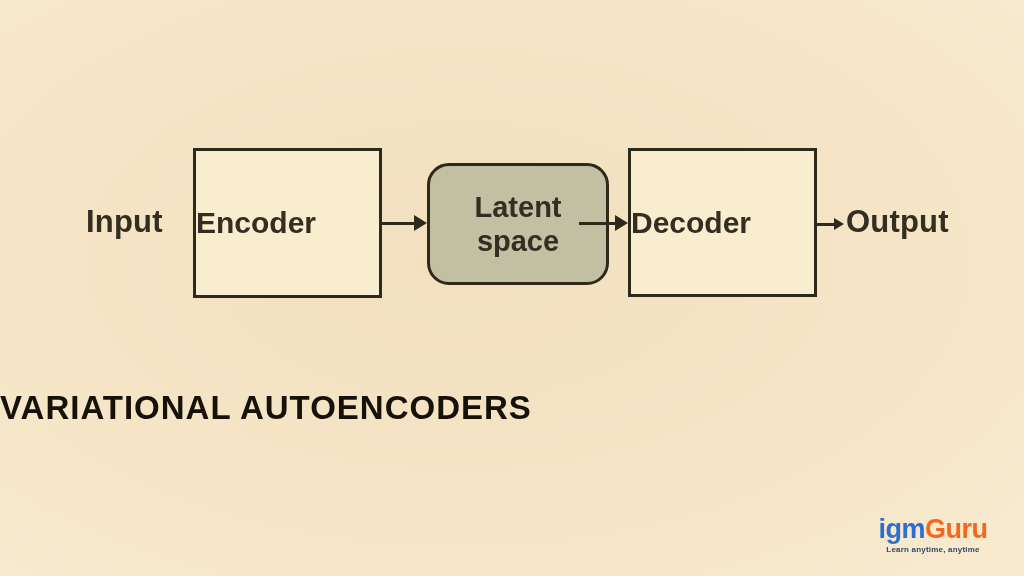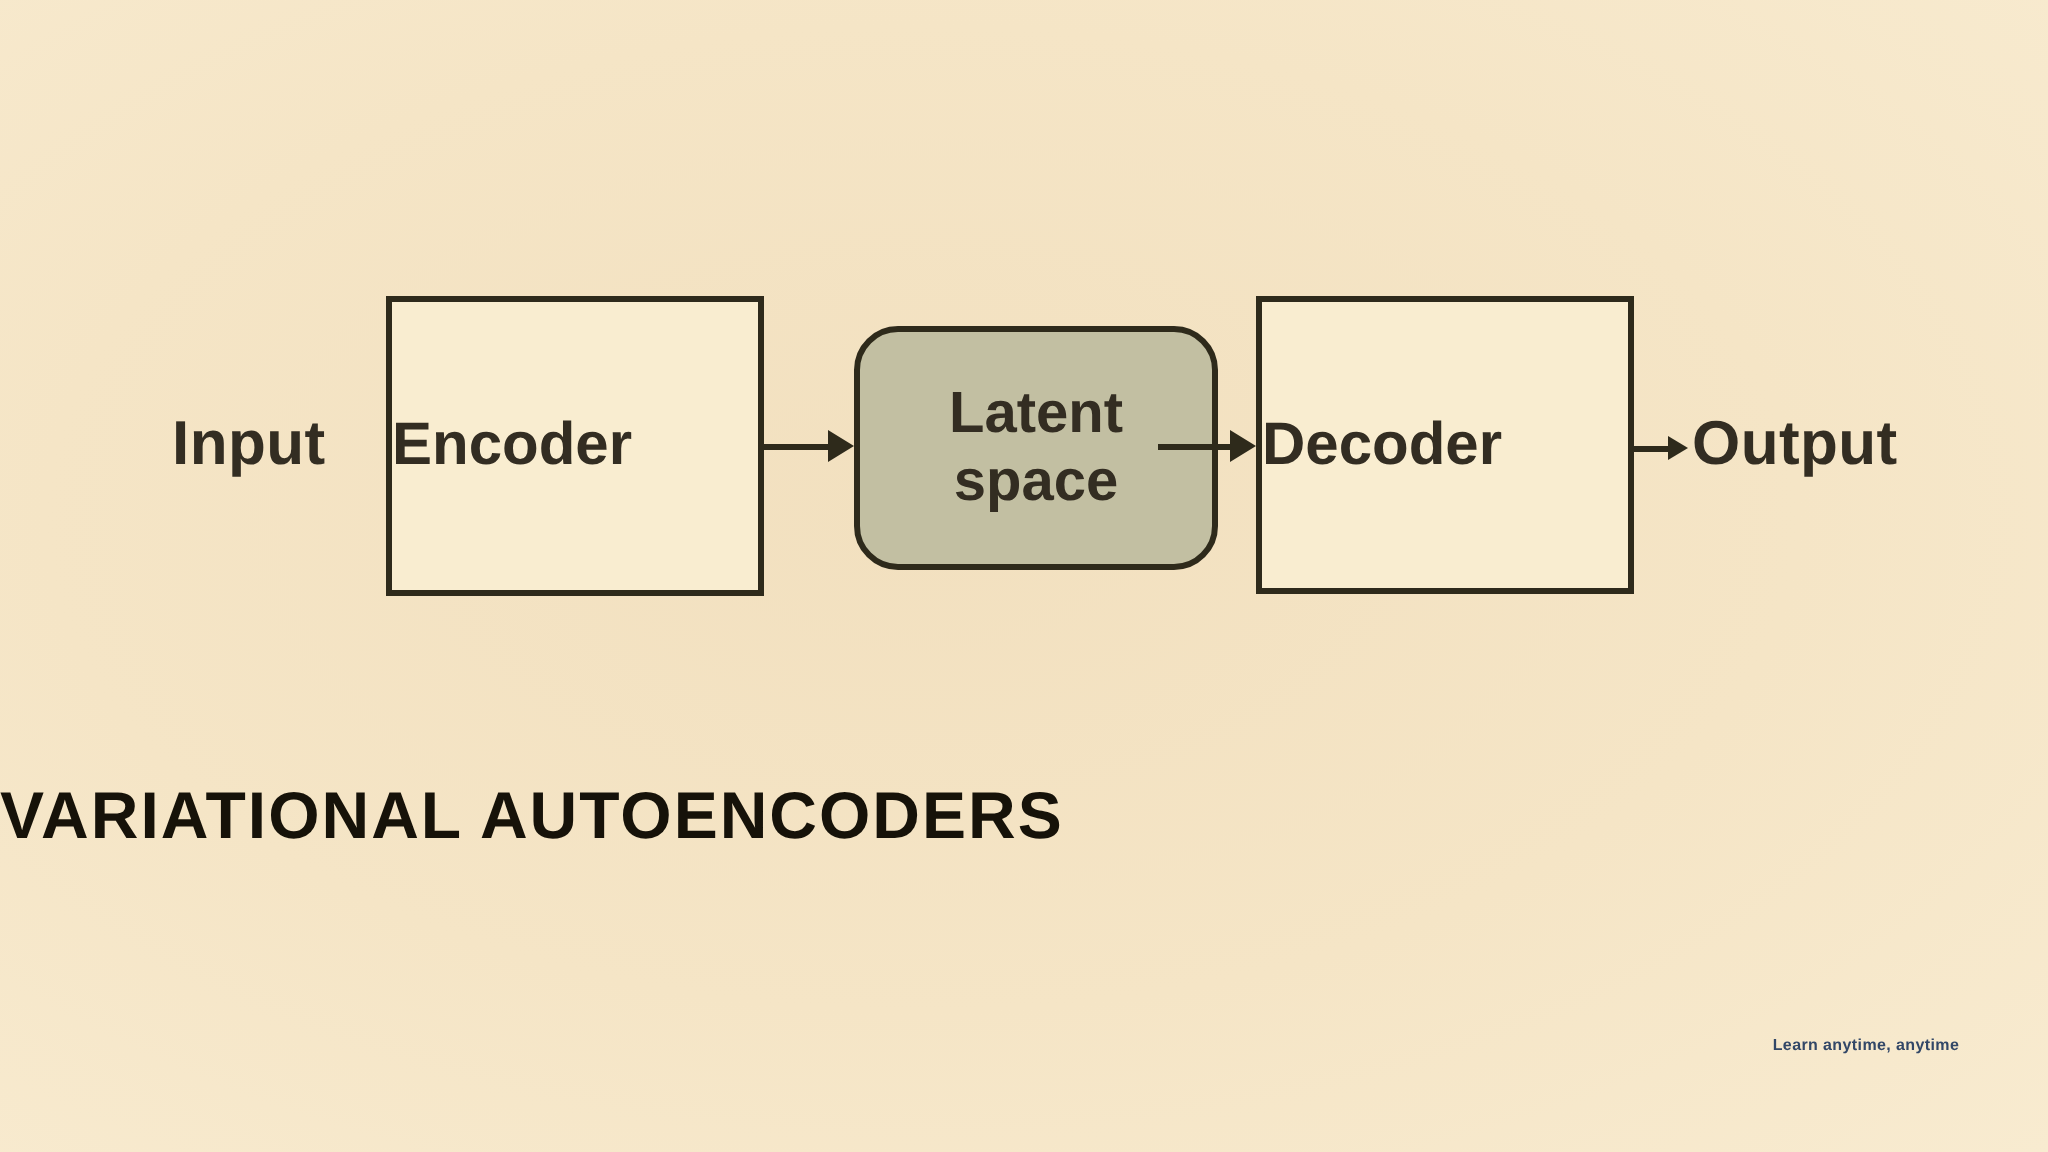--- a/index.html
+++ b/index.html
@@ -135,16 +135,19 @@
   <div class="arrow a3">
     <div class="shaft"></div>
     <div class="head"></div>
   </div>
 
   <span class="io-label output">Output</span>
 
   <div class="title">VARIATIONAL AUTOENCODERS</div>
 
   <div class="logo">
+    <div class="brand">
+      <span class="p1">igm</span><span class="p2">Guru</span>
+    </div>
     <div class="tagline">Learn anytime, anytime</div>
   </div>
 
 </div>
 
 </body></html>

